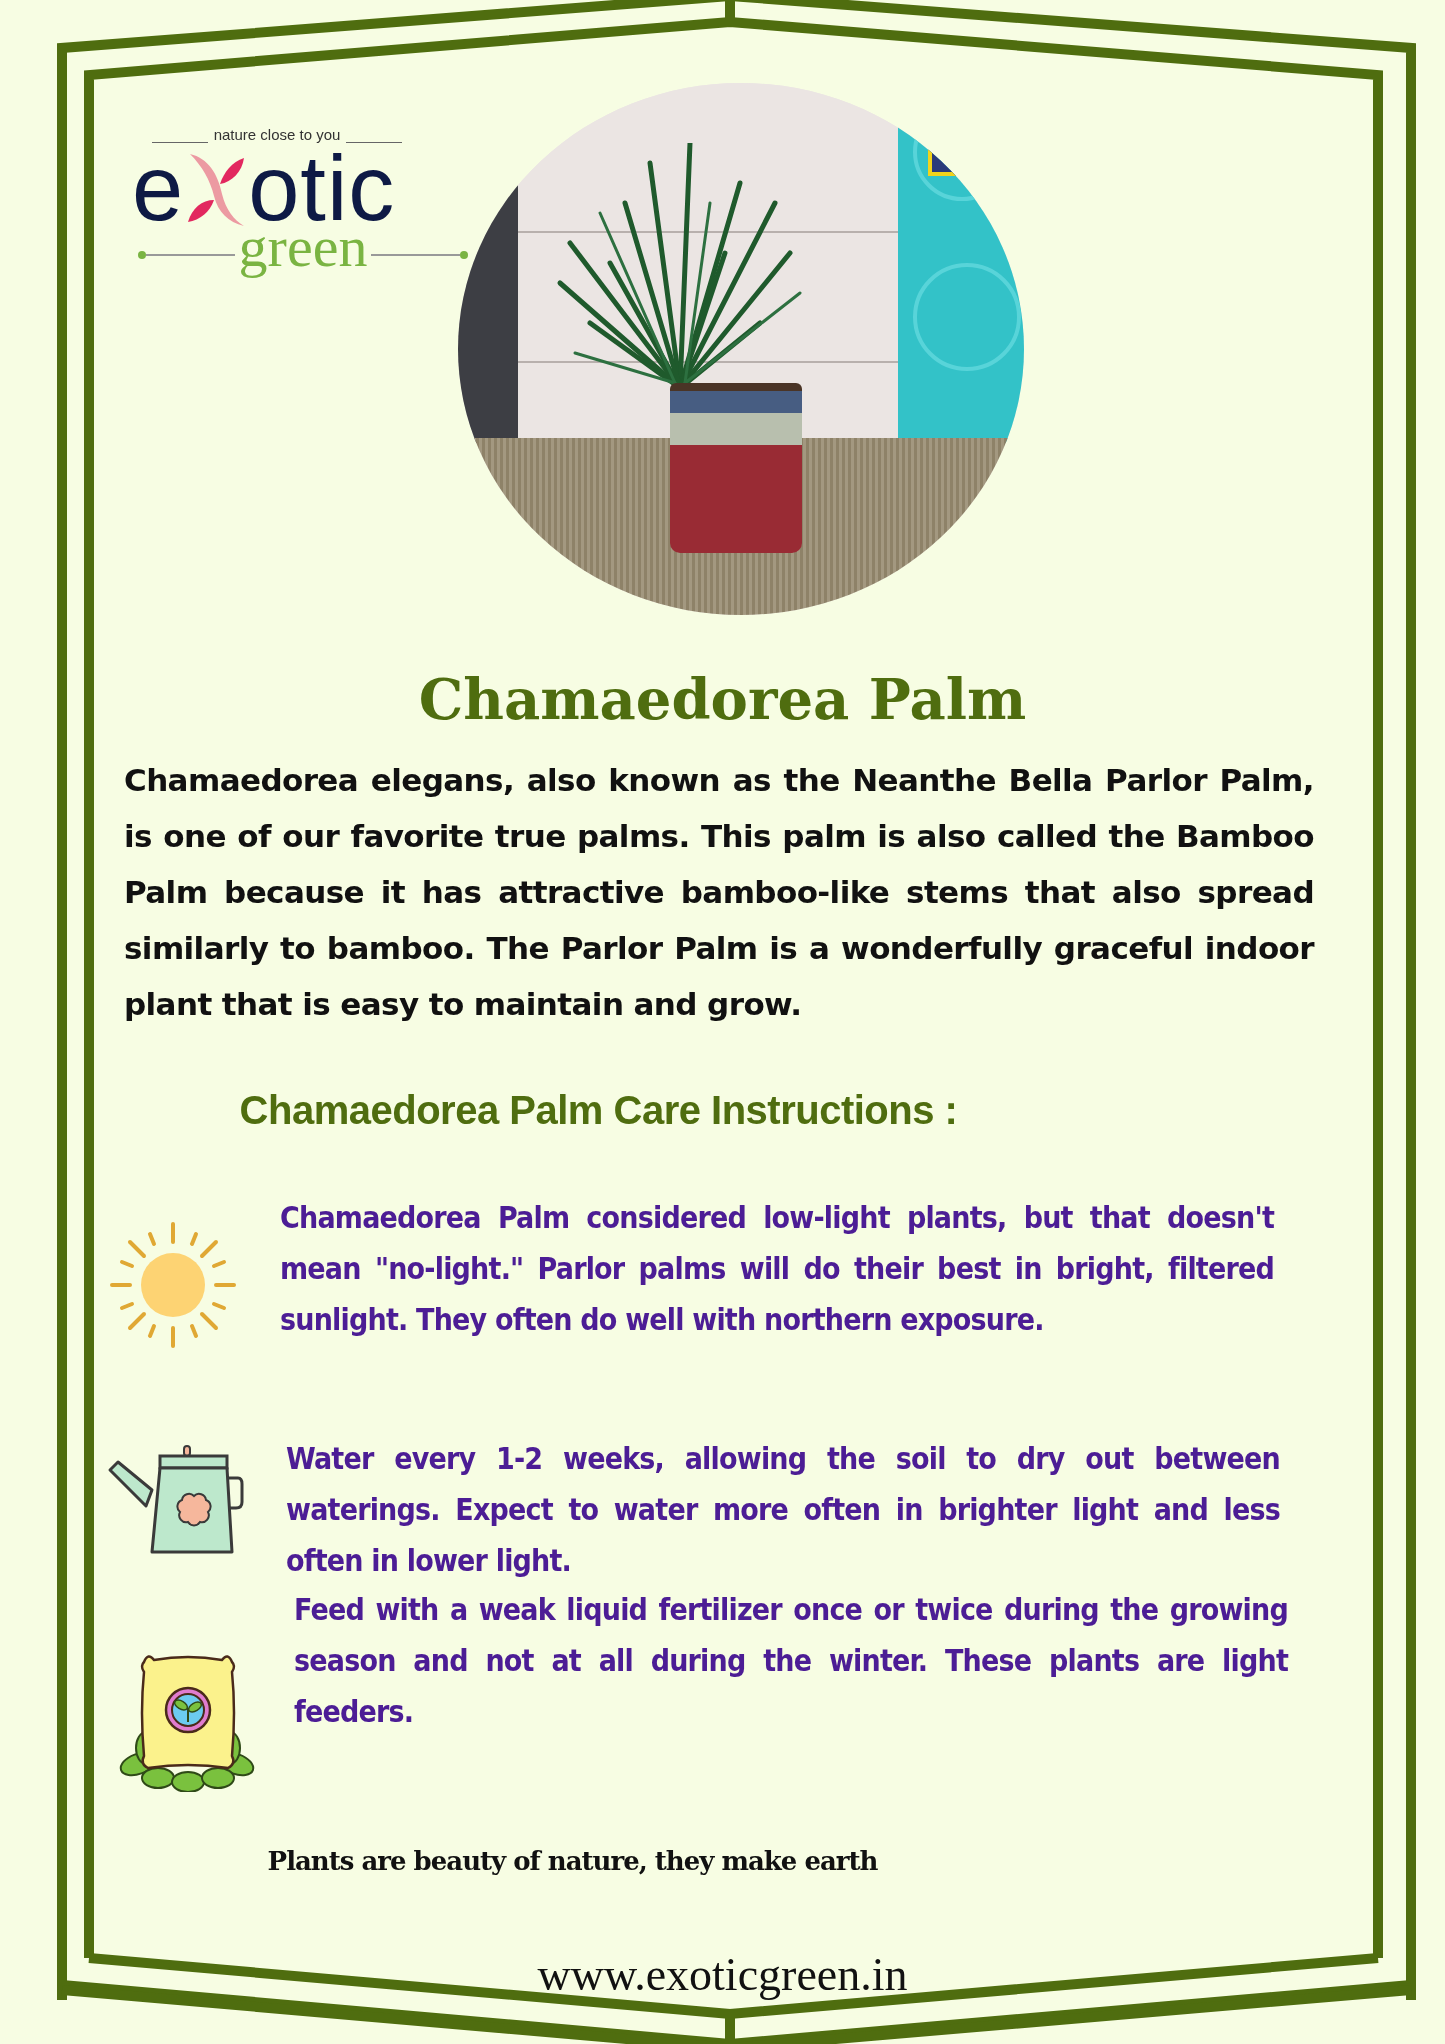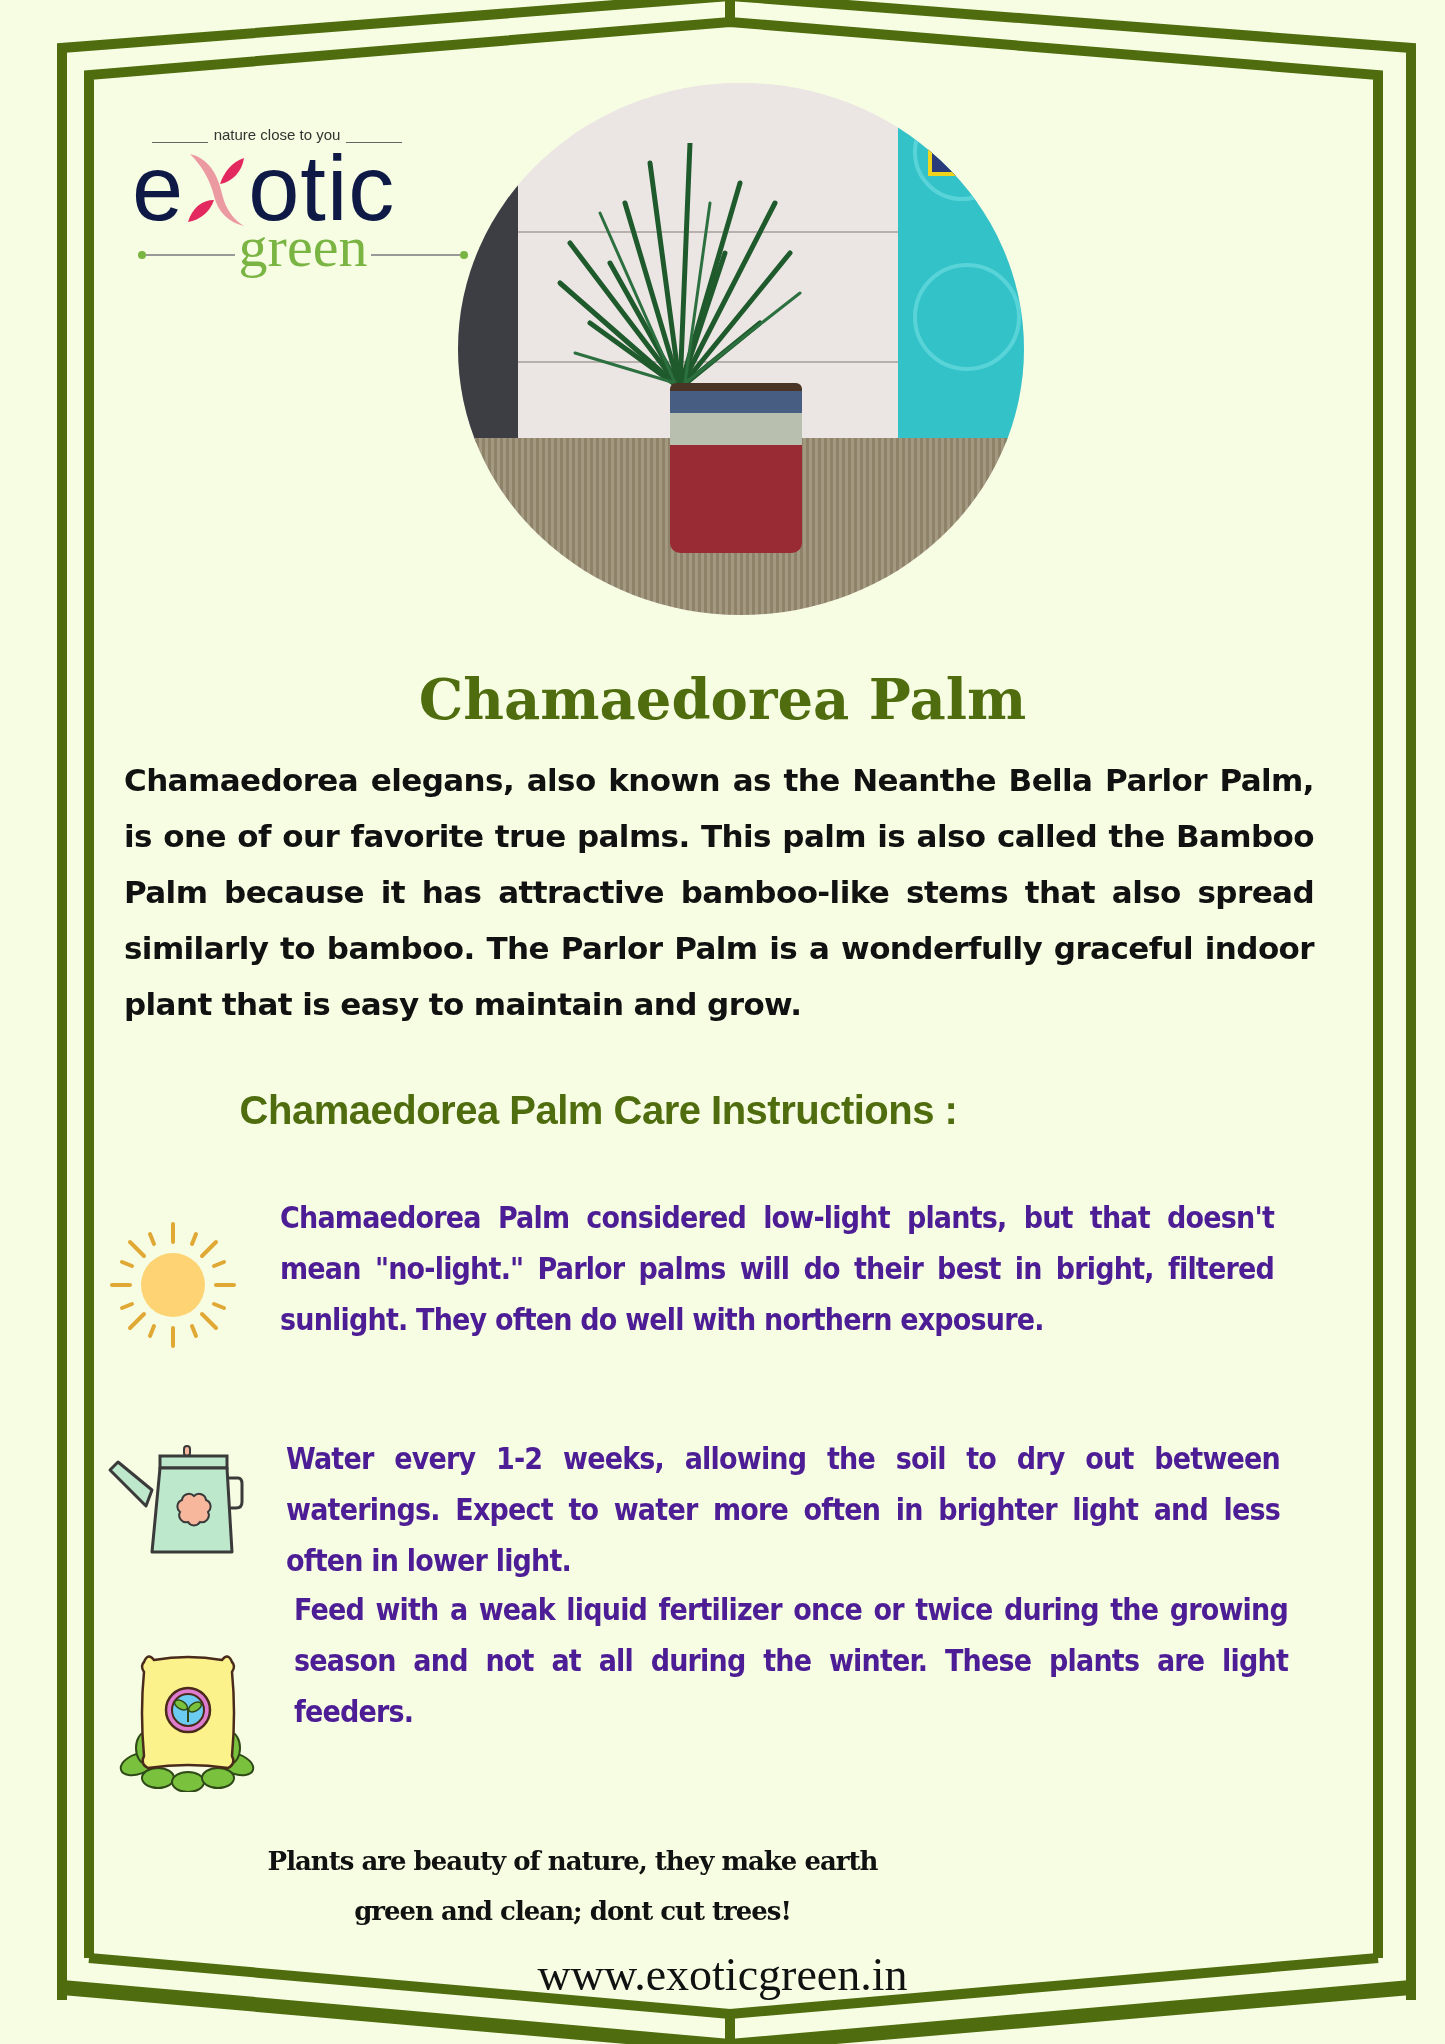--- a/index.html
+++ b/index.html
@@ -218,16 +218,15 @@
       <path d="M70,70 L70,56" stroke="#2f4a17" stroke-width="2"></path>
       <ellipse cx="63" cy="53" rx="7" ry="4" transform="rotate(30 63 53)" fill="#7ac13e" stroke="#2f4a17" stroke-width="1.5"></ellipse>
       <ellipse cx="77" cy="55" rx="7" ry="4" transform="rotate(-30 77 55)" fill="#7ac13e" stroke="#2f4a17" stroke-width="1.5"></ellipse>
     </svg>
   </span>
   <div class="text" style="left:294px;top:1584px;width:994px">Feed with a weak liquid fertilizer once or twice during the growing season and not at all during the winter. These plants are light feeders.</div>
 </div>
 
 <div class="quote">
   <div>Plants are beauty of nature, they make earth</div>
-  <div>green and clean; dont cut trees!</div>
 </div>
 
 <div class="website">www.exoticgreen.in</div>
 
 </body></html>

